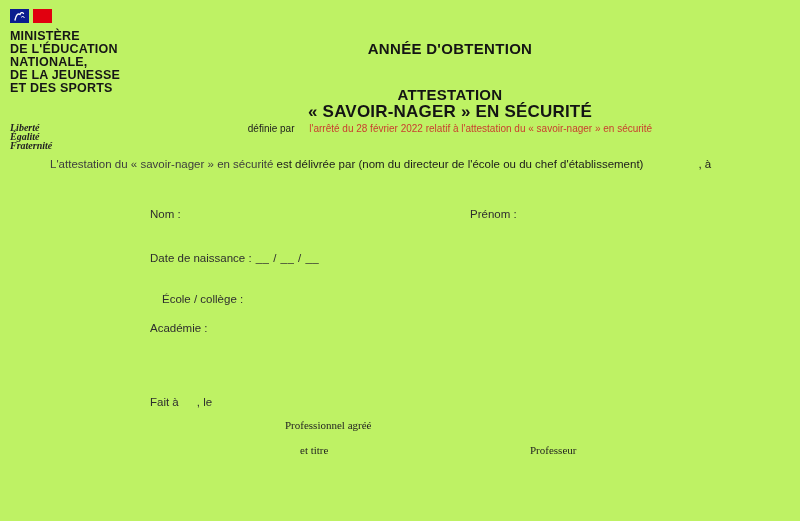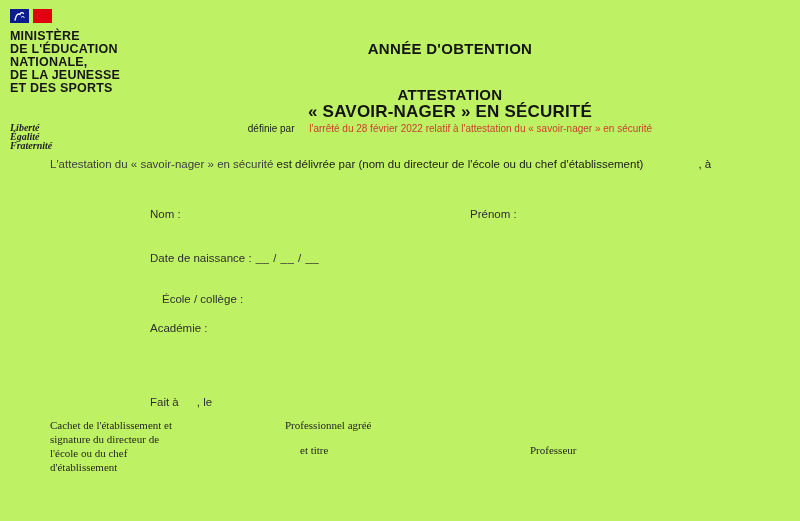--- a/index.html
+++ b/index.html
@@ -99,21 +99,17 @@
 
   <div class="abs intro"><span class="lead">L'attestation du « savoir-nager » en sécurité</span><span class="rest"> est délivrée par (nom du directeur de l'école ou du chef d'établissement)</span><span class="spacer-55"></span><span class="rest">, à</span></div>
 
   <div class="abs field f-nom">Nom :</div>
   <div class="abs field f-prenom">Prénom :</div>
   <div class="abs field f-date"><span>Date de naissance :</span><span class="date-blanks">__ / __ / __</span></div>
   <div class="abs field f-ecole">École / collège :</div>
   <div class="abs field f-acad">Académie :</div>
   <div class="abs field f-fait"><span>Fait à</span><span class="spacer-18"></span><span>, le</span></div>
 
-  <div class="abs serif sig-left multiline">Cachet de l'établissement et
-signature du directeur de
-l'école ou du chef
-d'établissement</div>
   <div class="abs serif sig-mid-1">Professionnel agréé</div>
   <div class="abs serif sig-mid-2">et titre</div>
   <div class="abs serif sig-right">Professeur</div>
 
 </div>
 
 </body></html>

